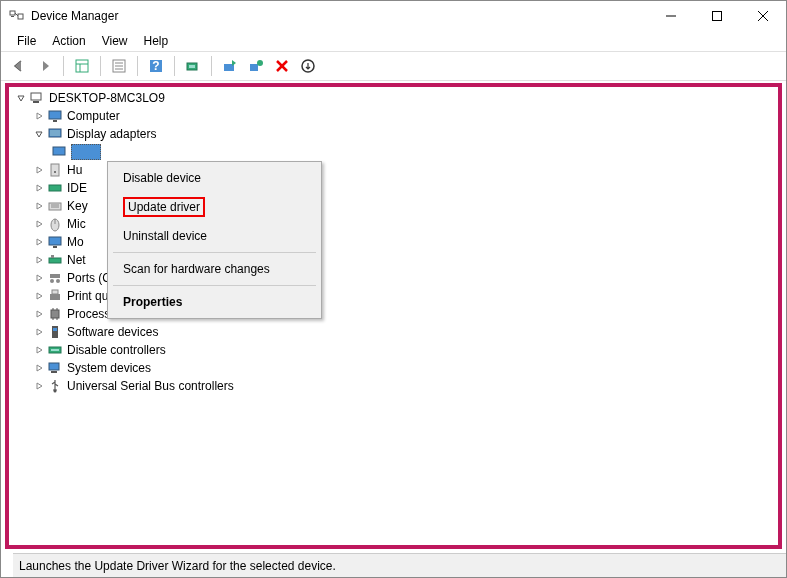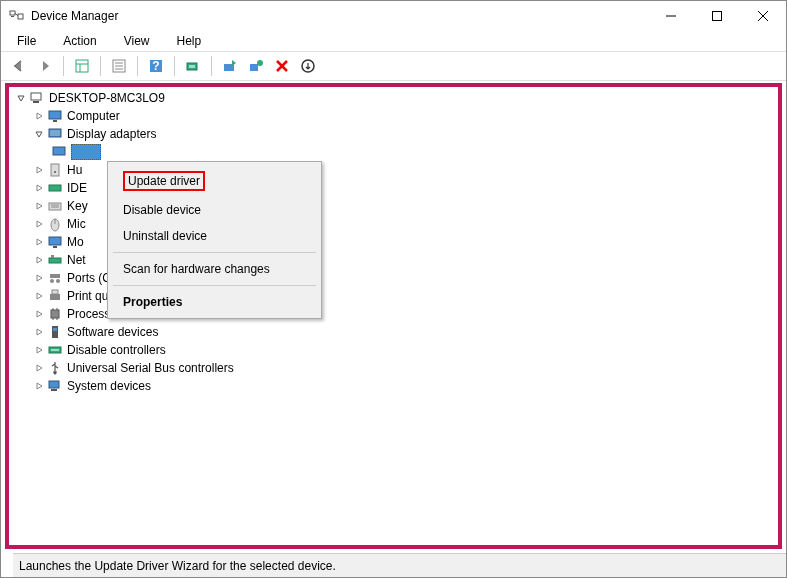--- a/index.html
+++ b/index.html
@@ -4,21 +4,21 @@
 <style>
 * { box-sizing: border-box; margin: 0; padding: 0; font-family: "Segoe UI", Tahoma, sans-serif; font-size: 12px; }
 body { background: #fff; width: 787px; height: 578px; overflow: hidden; border: 1px solid #888; position: relative; }
 
 .titlebar { height: 30px; display: flex; align-items: center; padding-left: 8px; }
 .titlebar .app-icon { width: 16px; height: 16px; margin-right: 6px; display: inline-flex; align-items: center; justify-content: center; }
 .titlebar .title { flex: 1; }
 .win-btns { display: flex; height: 30px; }
 .win-btn { width: 46px; height: 30px; display: flex; align-items: center; justify-content: center; cursor: pointer; }
 
-.menubar { height: 20px; display: flex; align-items: center; padding-left: 8px; gap: 11px; }
+.menubar { height: 20px; display: flex; align-items: center; padding-left: 8px; gap: 0; }
 .menu-item { padding: 2px 8px; cursor: pointer; }
 
 .toolbar { height: 30px; border-top: 1px solid #e0e0e0; border-bottom: 1px solid #e0e0e0; display: flex; align-items: center; padding-left: 6px; gap: 2px; }
 .tool-btn { width: 24px; height: 24px; display: flex; align-items: center; justify-content: center; cursor: pointer; }
 .tool-sep { width: 1px; height: 20px; background: #ccc; margin: 0 4px; }
 
 .tree-area { position: absolute; top: 82px; left: 4px; right: 4px; bottom: 28px; border: 4px solid #be185d; background: #fff; overflow: hidden; }
 .tree { padding: 2px 0; }
 .tree-row { height: 18px; display: flex; align-items: center; cursor: default; position: relative; white-space: nowrap; }
 .exp { width: 12px; height: 12px; display: inline-flex; align-items: center; justify-content: center; margin-right: 2px; cursor: pointer; }
@@ -359,46 +359,46 @@
       <span>Disable controllers</span>
     </div>
     <div class="tree-row indent2">
       <span class="exp">
           <svg width="10" height="10">
             <path d="M3 2 L3 8 L8 5 Z" fill="none" stroke="#888"></path>
           </svg>
         </span>
       <span class="node-icon">
           <svg width="16" height="16">
+            <rect x="2" y="3" width="10" height="7" fill="#4a90d6" stroke="#357"></rect>
+            <rect x="4" y="11" width="6" height="2" fill="#555"></rect>
+          </svg>
+        </span>
+      <span>System devices</span>
+    </div>
+    <div class="tree-row indent2">
+      <span class="exp">
+          <svg width="10" height="10">
+            <path d="M3 2 L3 8 L8 5 Z" fill="none" stroke="#888"></path>
+          </svg>
+        </span>
+      <span class="node-icon">
+          <svg width="16" height="16">
             <path d="M8 2 L8 12 M8 4 L5 6 M8 6 L11 8 M6 12 L10 12" stroke="#555" fill="none" stroke-width="1.2"></path>
             <circle cx="8" cy="13" r="1.5" fill="#555"></circle>
           </svg>
         </span>
       <span>Universal Serial Bus controllers</span>
     </div>
-    <div class="tree-row indent2">
-      <span class="exp">
-          <svg width="10" height="10">
-            <path d="M3 2 L3 8 L8 5 Z" fill="none" stroke="#888"></path>
-          </svg>
-        </span>
-      <span class="node-icon">
-          <svg width="16" height="16">
-            <rect x="2" y="3" width="10" height="7" fill="#4a90d6" stroke="#357"></rect>
-            <rect x="4" y="11" width="6" height="2" fill="#555"></rect>
-          </svg>
-        </span>
-      <span>System devices</span>
-    </div>
   </div>
 </div>
 
 <div class="context-menu">
+  <div class="ctx-item">Disable device</div>
   <div class="ctx-item"><span class="ctx-highlight">Update driver</span></div>
-  <div class="ctx-item">Disable device</div>
   <div class="ctx-item">Uninstall device</div>
   <div class="ctx-sep"></div>
   <div class="ctx-item">Scan for hardware changes</div>
   <div class="ctx-sep"></div>
   <div class="ctx-item bold">Properties</div>
 </div>
 
 <div class="statusbar">
   <span>Launches the Update Driver Wizard for the selected device.</span>
 </div>

